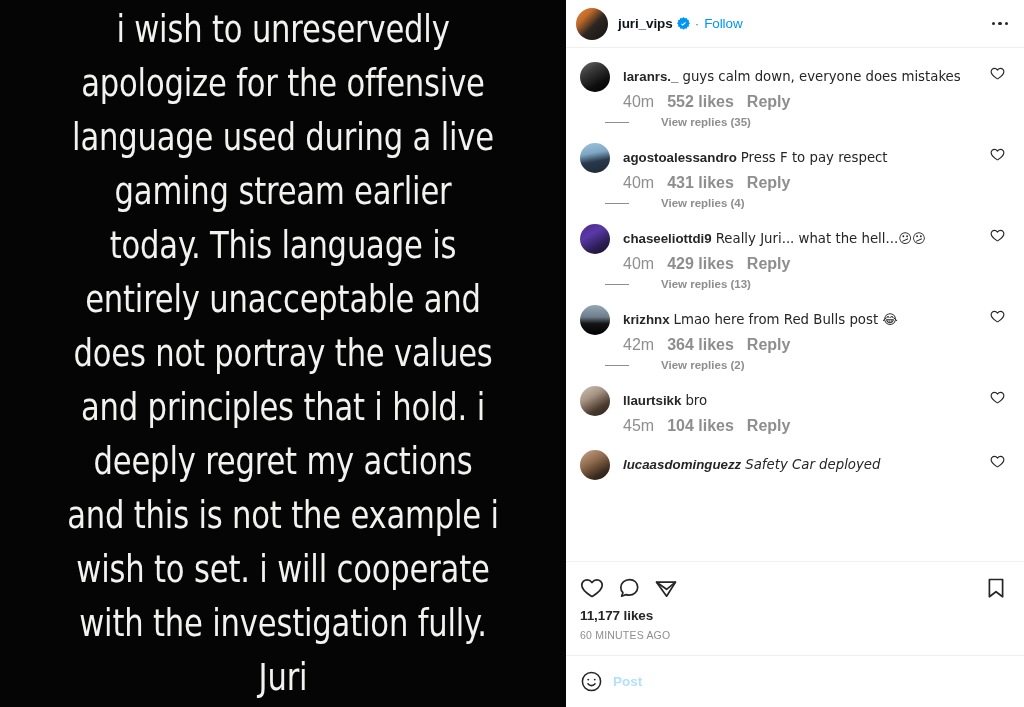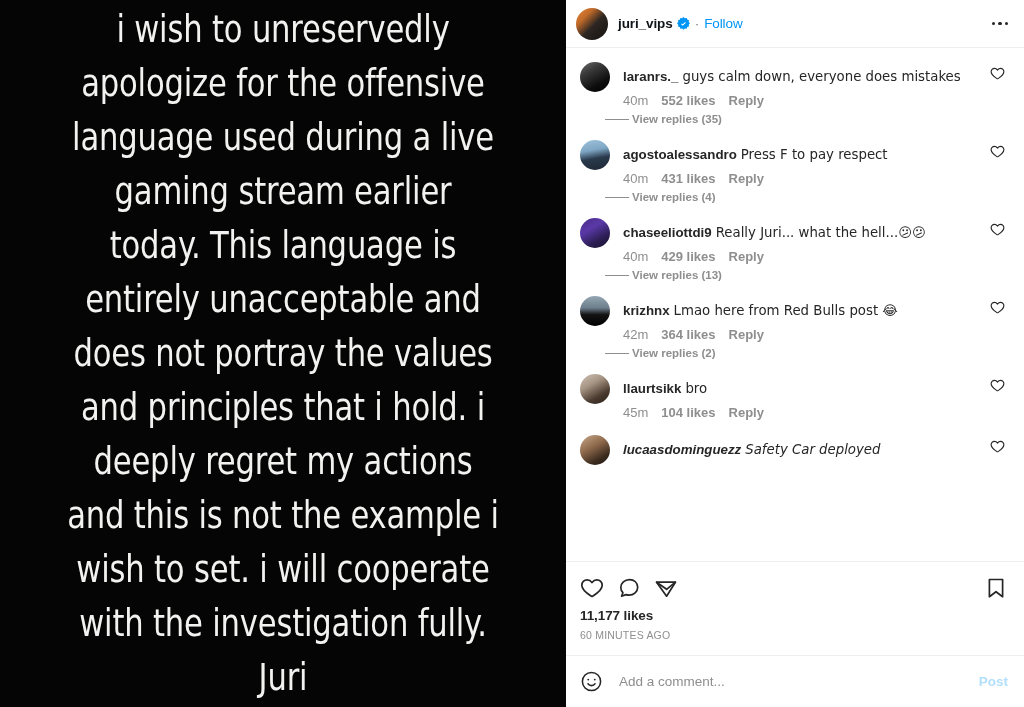--- a/index.html
+++ b/index.html
@@ -164,34 +164,34 @@
   }
   .comment-text .c-user {
     font-weight: 700;
     margin-right: 4px;
   }
   .comment-meta {
     margin-top: 7px;
     display: flex;
     align-items: center;
     gap: 13px;
-    font-size: 13px;
+    font-size: 16px;
     color: #8e8e8e;
     font-weight: 400;
   }
   .comment-meta .m-likes,
   .comment-meta .m-reply {
     font-weight: 700;
   }
   .comment-meta .m-reply { cursor: pointer; }
   .view-replies {
     margin-top: 4px;
     display: flex;
     align-items: center;
-    gap: 3px;
+    gap: 32px;
     cursor: pointer;
     margin-left: 25px;
   }
   .replies-rule {
     width: 24px;
     height: 1px;
     background: #8e8e8e;
     display: block;
     flex: none;
   }
@@ -480,18 +480,17 @@
 
     <div class="add-comment">
       <span class="emoji-btn">
         <svg viewBox="0 0 24 24" width="23" height="23" fill="none" stroke="#262626" stroke-width="1.6" stroke-linecap="round" stroke-linejoin="round">
           <circle cx="12" cy="12" r="9.5"></circle>
           <circle cx="8.6" cy="10" r="1" fill="#262626" stroke="none"></circle>
           <circle cx="15.4" cy="10" r="1" fill="#262626" stroke="none"></circle>
           <path d="M8.3 14.4c.9 1.2 2.2 1.9 3.7 1.9s2.8-.7 3.7-1.9"></path>
         </svg>
       </span>
-      <input class="comment-input" type="text" placeholder="Add a comment..." style="">
       <span class="post-btn">Post</span>
     </div>
 
   </div>
 </div>
 
 </body></html>

